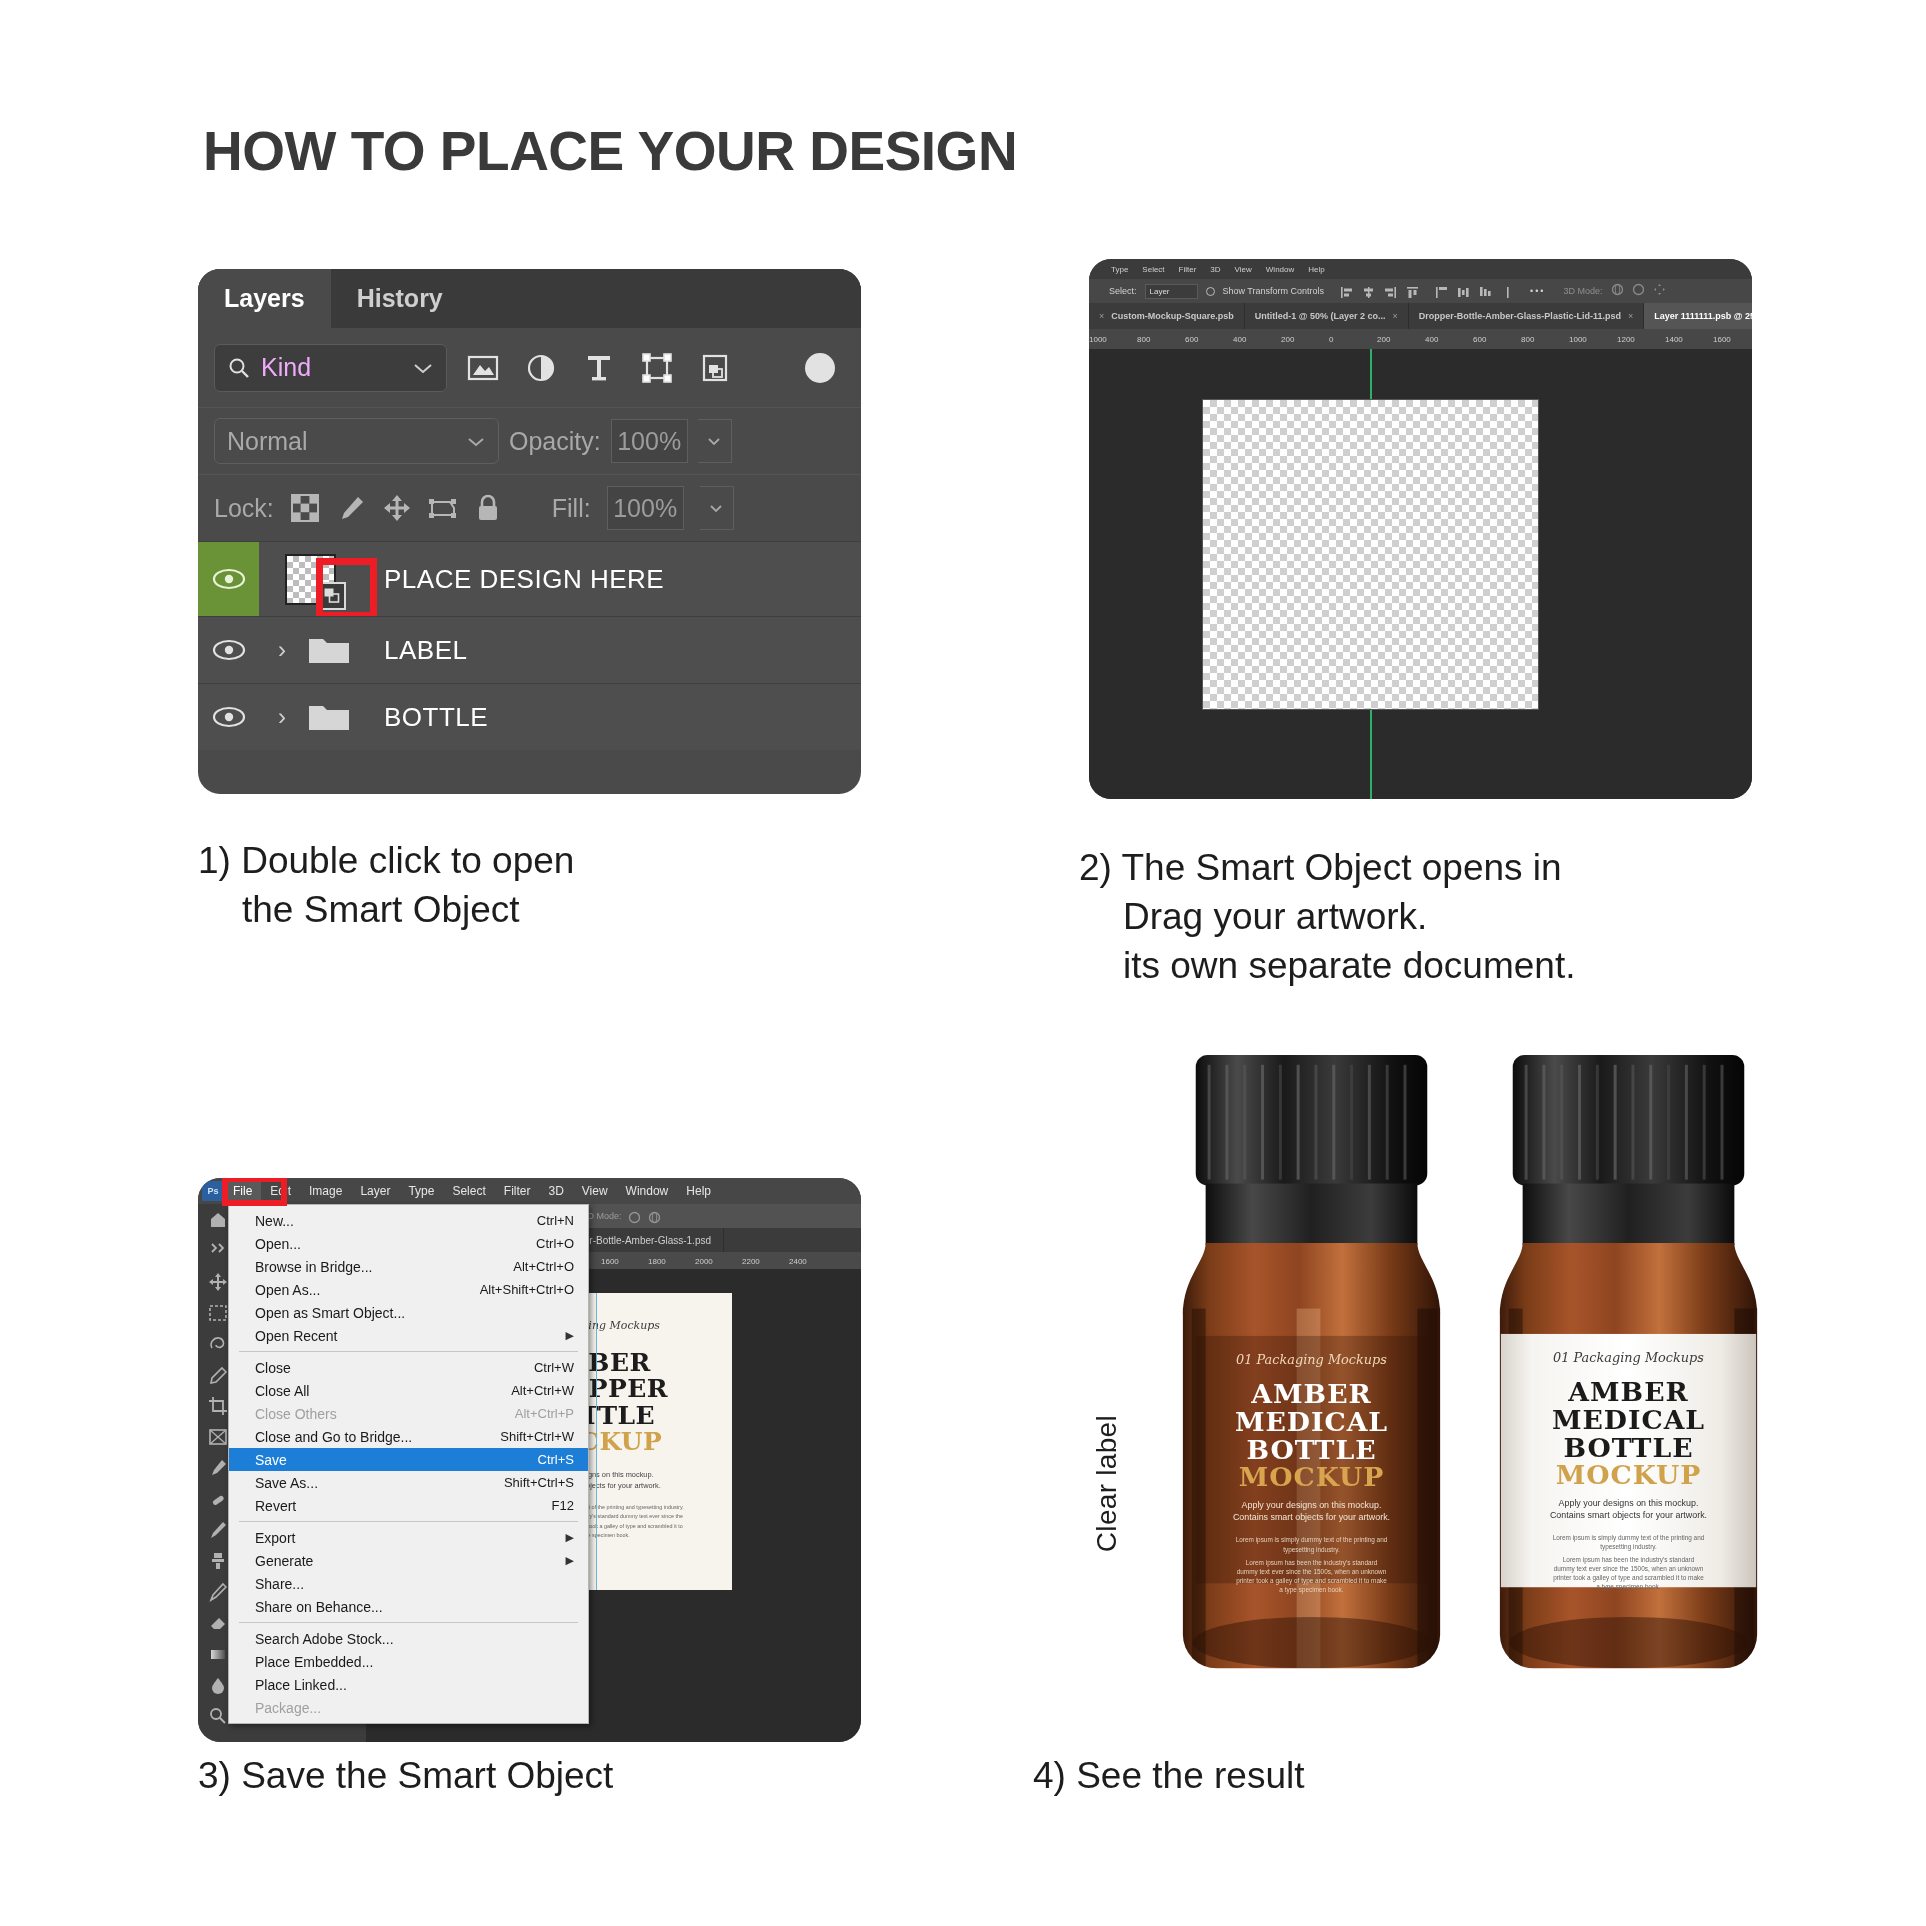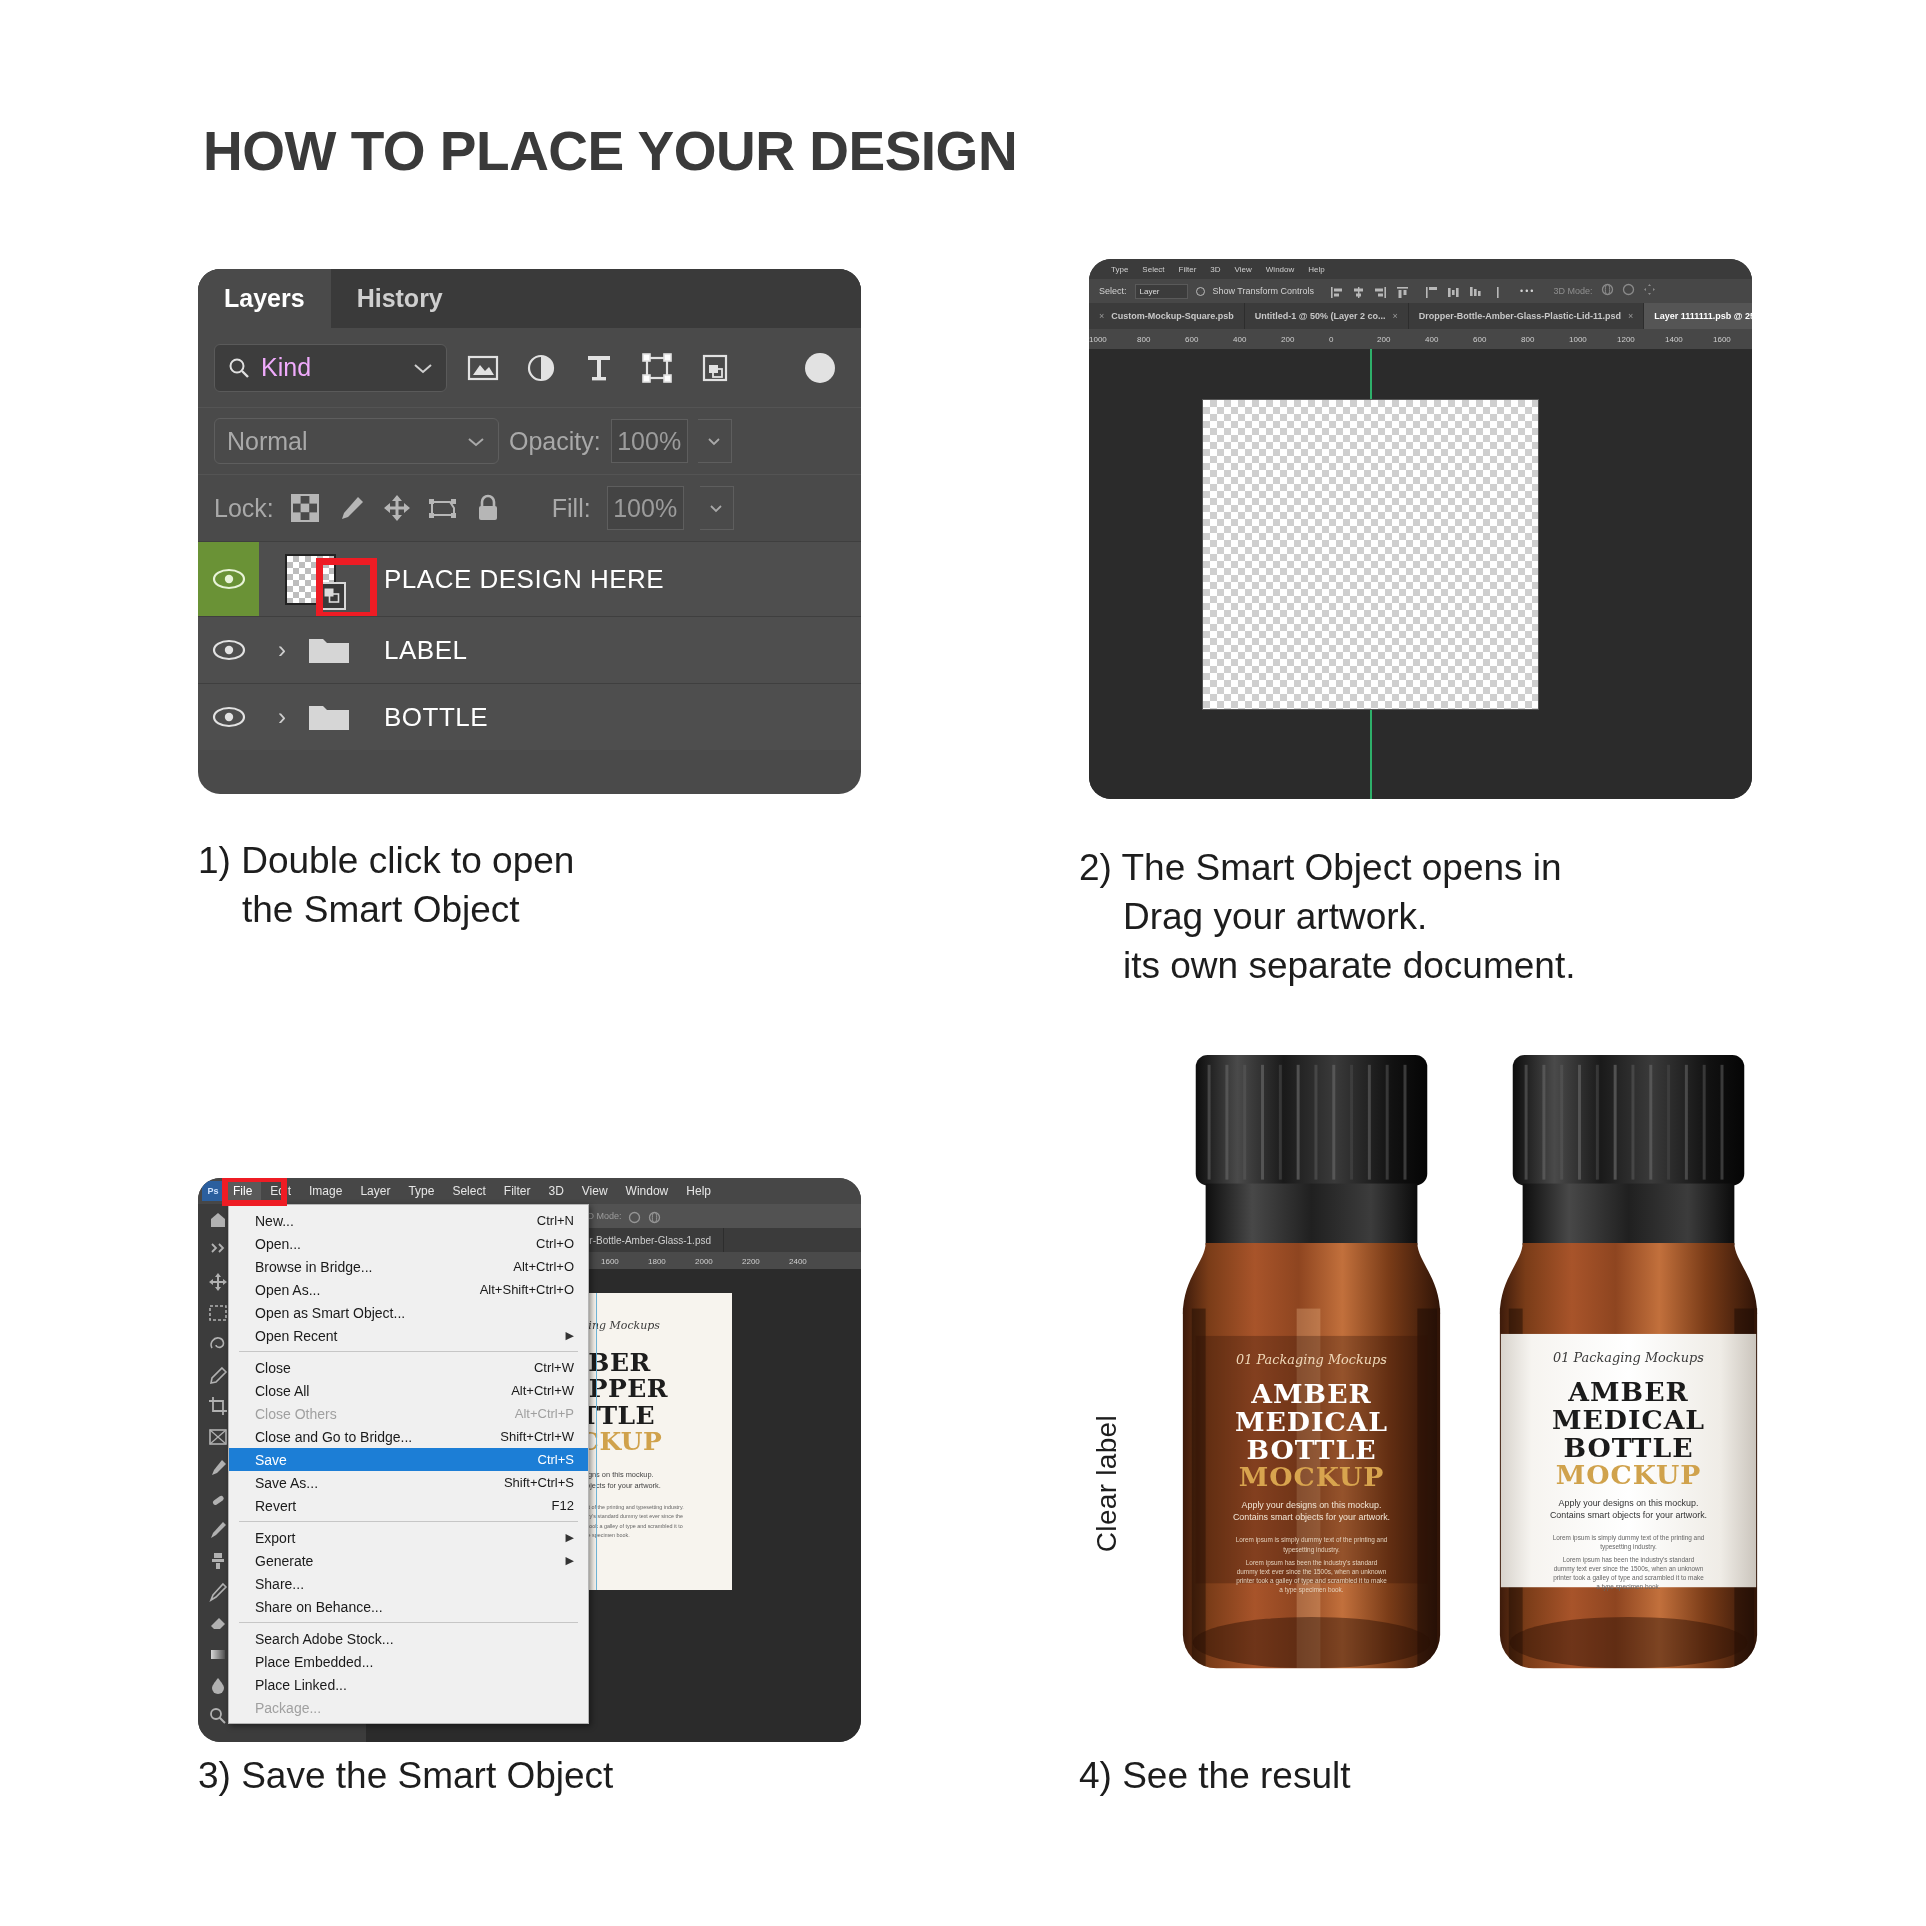--- a/index.html
+++ b/index.html
@@ -67,21 +67,21 @@
   .chev { width:34px; text-align:center; color:#cfcfcf; font-size:24px; }
   .folder { width:44px;height:34px; }
   .layer-name { font-size:26px; color:#ffffff; letter-spacing:0.5px; margin-left:22px; }
 
   
   #panel2 { left:1089px; top:259px; width:663px; height:540px; background:#2b2b2b; }
   .p2-menubar { height:20px; background:#3b3b3b; display:flex; align-items:center;
      padding-left:22px; gap:14px; }
   .p2-menubar span { font-size:8px; color:#d0d0d0; }
   .p2-optbar { height:24px; background:#474747; display:flex; align-items:center;
-     padding-left:10px; gap:8px; }
+     padding-left:20px; gap:8px; }
   .p2-optbar .t { font-size:9px; color:#d2d2d2; white-space:nowrap; }
   .p2-selbox { width:53px;height:15px;background:#3c3c3c;border:1px solid #5a5a5a;
      display:flex;align-items:center;padding:0 4px; font-size:8px;color:#ddd; }
   .p2-alignicons { display:flex; gap:9px; align-items:center; margin-left:8px; }
   .p2-alignicons i { width:13px;height:13px;display:block;opacity:.85; }
   .p2-tabs { height:26px; background:#3b3b3b; display:flex; align-items:stretch; }
   .p2-tab { display:flex;align-items:center;gap:7px;padding:0 10px;font-size:9px;
      font-weight:bold;color:#c8c8c8;background:#3b3b3b;border-right:1px solid #2d2d2d;
      white-space:nowrap; }
   .p2-tab.active { background:#555555; color:#ffffff; }
@@ -897,16 +897,16 @@
     <div style="padding-left:44px">the Smart Object</div>
   </div>
 
   <div class="caption" style="left:1079px; top:844px;">
     <div>2) The Smart Object opens in</div>
     <div style="padding-left:44px">Drag your artwork.</div>
     <div style="padding-left:44px">its own separate document.</div>
   </div>
 
   <div class="caption" style="left:198px; top:1752px;">3) Save the Smart Object</div>
-  <div class="caption" style="left:1079px; top:1752px;">4) See the result</div>
+  <div class="caption" style="left:1033px; top:1752px;">4) See the result</div>
 
 </div>
 
 
 </body></html>

